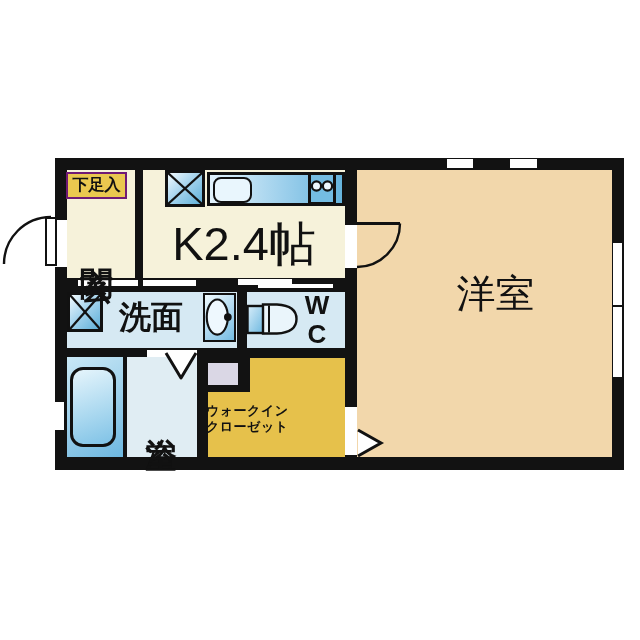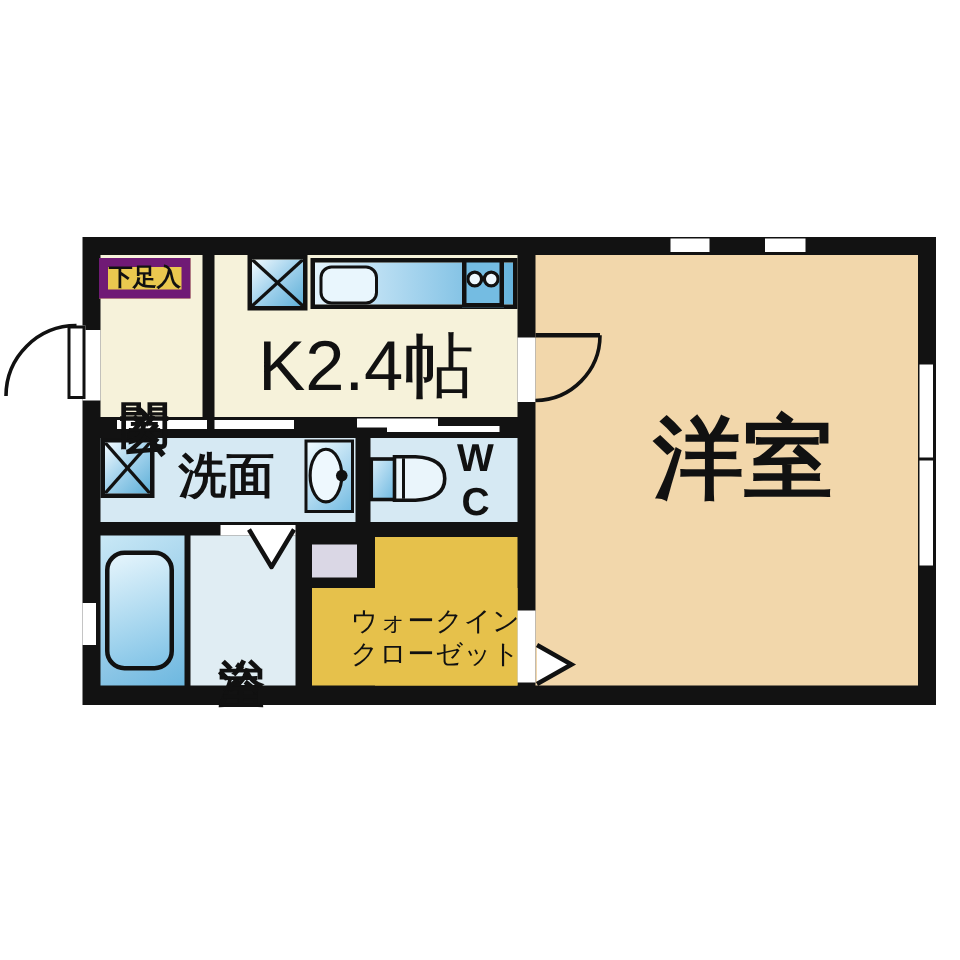--- a/index.html
+++ b/index.html
@@ -16,21 +16,21 @@
   .r-wc{left:247px;top:292px;width:98px;height:56px;background:#d6e9f3;}
   .r-tubarea{left:67px;top:357px;width:56px;height:100px;
      background:linear-gradient(150deg,#c9e8f6 0%,#8cc6e6 70%,#6db8e0 100%);}
   .r-bath{left:127px;top:357px;width:70px;height:100px;background:#e0edf3;}
   .r-wic-a{left:250px;top:358px;width:95px;height:99px;background:#e6c14b;}
   .r-wic-b{left:208px;top:392px;width:137px;height:65px;background:#e6c14b;}
   .r-lavender{left:208px;top:363px;width:30px;height:22px;background:#dad7e5;}
   .r-west{left:357px;top:170px;width:255px;height:287px;background:#f2d7ab;}
   
   .shoebox{left:66px;top:172px;width:61px;height:27px;background:#eac84f;
-     border:6px solid #701a75;display:flex;align-items:center;justify-content:center;
+     border:2px solid #701a75;display:flex;align-items:center;justify-content:center;
      font-size:16px;font-weight:600;}
   
   .gap{position:absolute;background:#ffffff;}
   
   .fix{position:absolute;box-sizing:border-box;}
   .xbox{border:3px solid #111;
      background:linear-gradient(135deg,#f2fafe 0%,#a8d5ee 45%,#5fb0d8 100%);}
   .counter{left:207px;top:172px;width:138px;height:34px;border:3px solid #111;
      background:linear-gradient(90deg,#e3f3fc 0%,#9ed0ec 55%,#66b4dd 100%);}
   .ksink{left:213px;top:177px;width:39px;height:26px;border:2px solid #111;
@@ -45,23 +45,23 @@
   .doortab{left:45px;top:217px;width:12px;height:49px;background:#fff;border:2px solid #111;}
   
   .label{position:absolute;color:#111;line-height:1;white-space:pre;}
   .l-genkan{left:76px;top:203px;width:42px;height:78px;font-size:33px;font-weight:600;
      writing-mode:vertical-rl;text-orientation:upright;display:flex;align-items:center;justify-content:center;}
   .l-kitchen{left:143px;top:220px;width:202px;text-align:center;font-size:47px;font-weight:500;}
   .l-wash{left:105px;top:301px;width:92px;text-align:center;font-size:32px;font-weight:700;}
   .l-wc{left:296px;top:291px;width:42px;text-align:center;font-size:26px;font-weight:600;line-height:1.12;white-space:normal;}
   .l-bath{left:143px;top:373px;width:36px;height:82px;font-size:31px;font-weight:600;
      writing-mode:vertical-rl;text-orientation:upright;display:flex;align-items:center;justify-content:center;}
-  .l-wic{left:206px;top:403px;width:141px;text-align:right;font-size:18px;font-weight:400;
+  .l-wic{left:206px;top:403px;width:141px;text-align:left;font-size:13px;font-weight:700;
      line-height:1.24;letter-spacing:0.5px;white-space:normal;}
-  .l-west{left:357px;top:274px;width:277px;text-align:center;font-size:60px;font-weight:700;line-height:1.05;white-space:normal;}
+  .l-west{left:357px;top:274px;width:277px;text-align:center;font-size:39px;font-weight:400;line-height:1.05;white-space:normal;}
   svg.overlay{position:absolute;left:0;top:0;width:640px;height:640px;pointer-events:none;}
   .xsvg{display:block;width:100%;height:100%;}
 </style>
 </head>
 <body>
 
 <div class="plan">
 
   <div class="abs footprint"></div>
 

